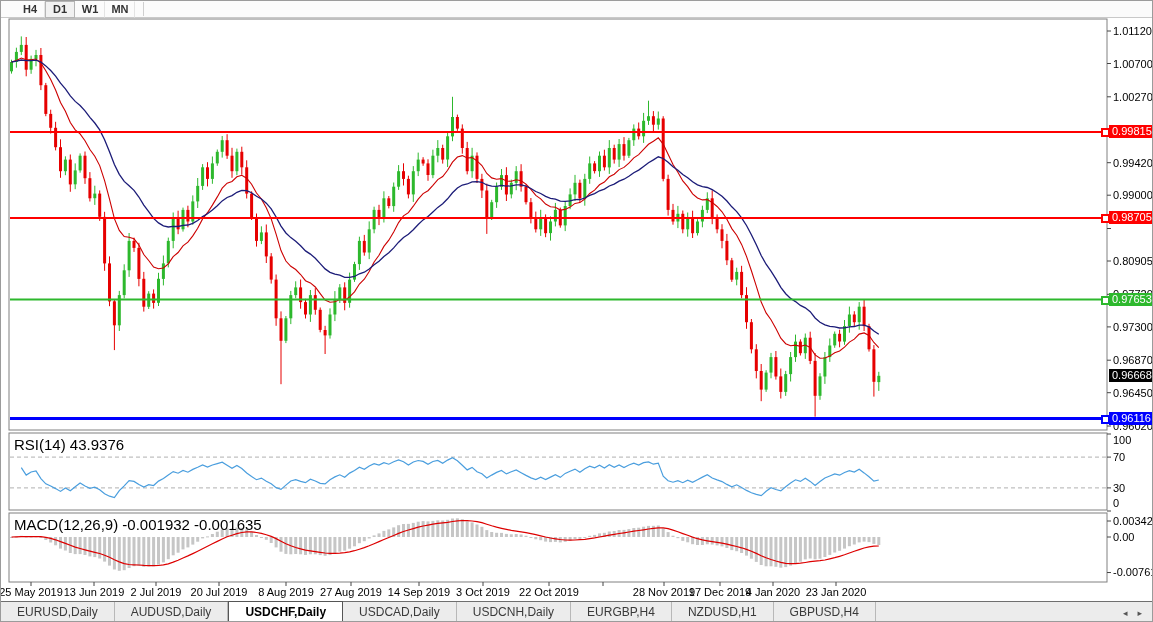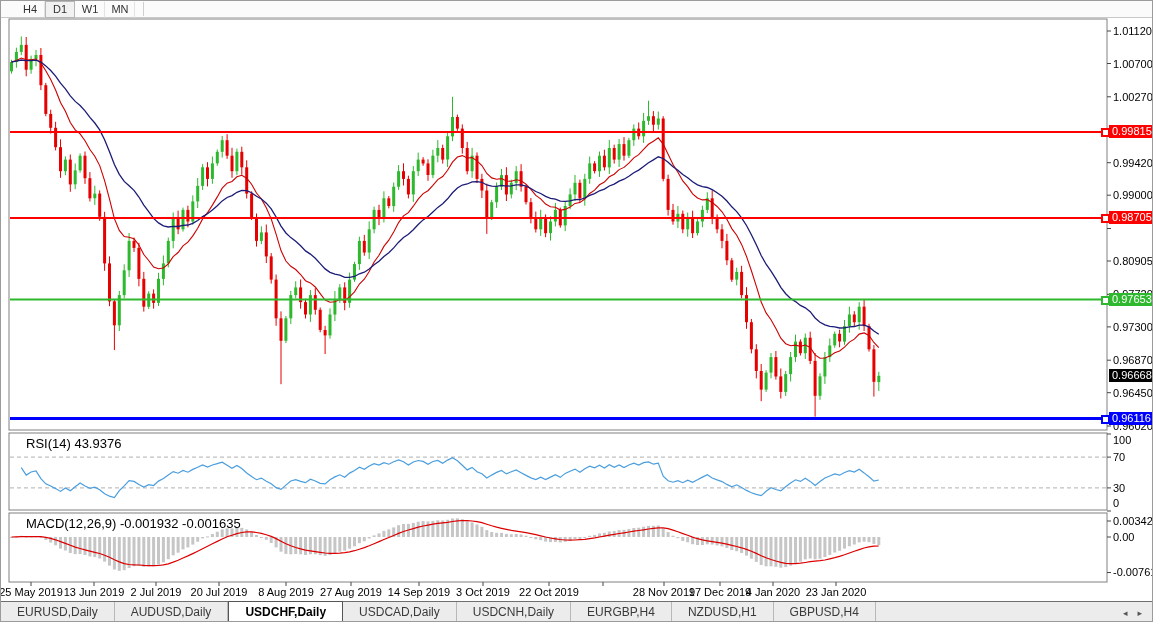--- a/index.html
+++ b/index.html
@@ -1,32 +1,32 @@
 <!DOCTYPE html>
 <html><head>
 <meta charset="utf-8">
 <style>
   html,body{margin:0;padding:0;background:#d8d8d8;}
   .app{position:relative;width:1153px;height:622px;background:#fff;
        font-family:"Liberation Sans",sans-serif;overflow:hidden;
        border:1px solid #9b9b9b;box-sizing:border-box;}
   
   .tf-toolbar{position:absolute;left:0;top:0;width:100%;height:17px;background:#fbfbfb;
-      border-bottom:1px solid #c9c9c9;display:flex;align-items:center;padding-left:14px;box-sizing:border-box;}
+      border-bottom:1px solid #c9c9c9;display:flex;align-items:center;padding-left:14px;box-sizing:border-box;font-weight:bold;}
   .tf-btn{width:28px;height:15px;font-size:11px;line-height:15px;text-align:center;color:#333;
       background:transparent;border:1px solid transparent;border-right:1px solid #e3e3e3;cursor:default;}
   .tf-btn.active{background:#f1f1f1;border:1px solid #b5b5b5;}
   .tf-sep{width:1px;height:14px;background:#cfcfcf;margin-left:8px;}
   
   #chart-svg{position:absolute;left:0;top:0;z-index:1;}
   
   .overlay{position:absolute;z-index:2;}
   .chart-title{left:14px;top:22px;font-size:12px;color:#000;white-space:nowrap;}
   .chart-title .tri{font-size:9px;margin-right:5px;color:#000;}
-  .panel-label{font-size:13px;color:#000;white-space:nowrap;margin-left:12px;}
+  .panel-label{font-size:15px;color:#000;white-space:nowrap;}
   .axis-label{position:absolute;left:1112px;font-size:11px;color:#000;white-space:nowrap;z-index:2;}
   .tag{position:absolute;left:1108px;width:45px;height:13px;font-size:11px;line-height:13px;
        color:#fff;padding-left:3px;z-index:3;white-space:nowrap;}
   .handle{position:absolute;left:1100px;width:5px;height:5px;background:#fff;z-index:3;}
   .date-label{position:absolute;top:585px;font-size:11px;color:#000;transform:translateX(-50%);
        white-space:nowrap;z-index:2;}
   
   .tab-bar{position:absolute;left:0;top:600px;width:100%;height:22px;background:#ececec;
       border-top:1px solid #6f6f6f;display:flex;align-items:stretch;z-index:2;box-sizing:border-box;}
   .tab{font-size:12px;color:#3a3a3a;padding:3px 16px 16px 16px;background:#ececec;

